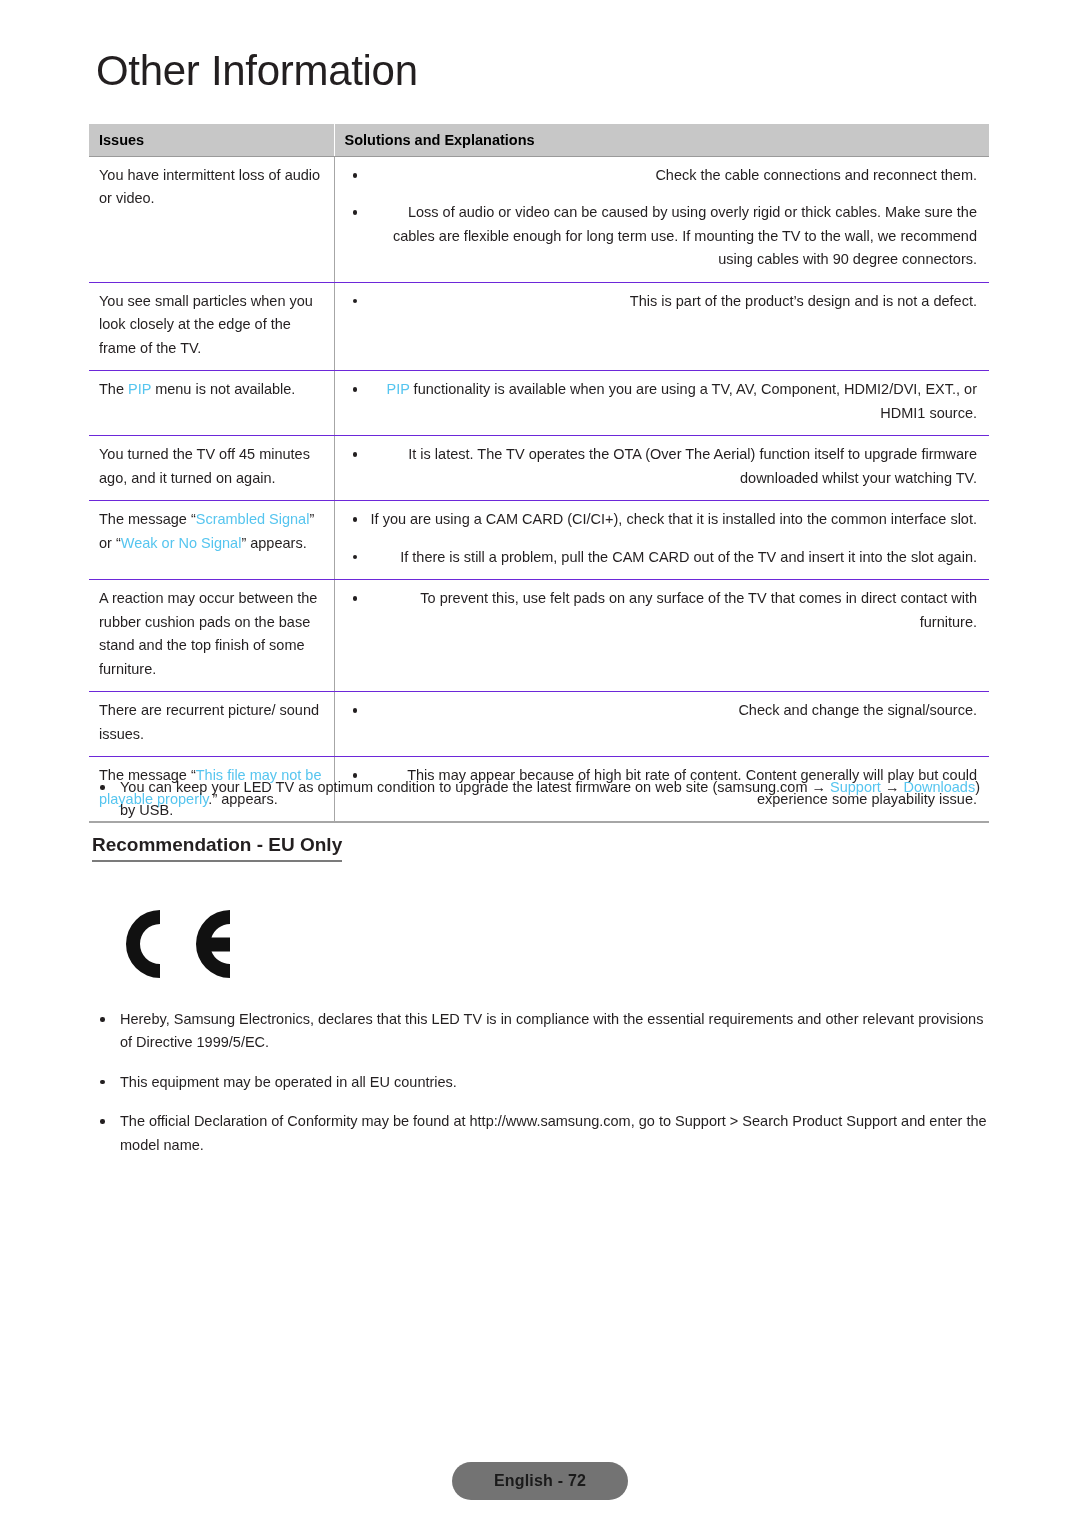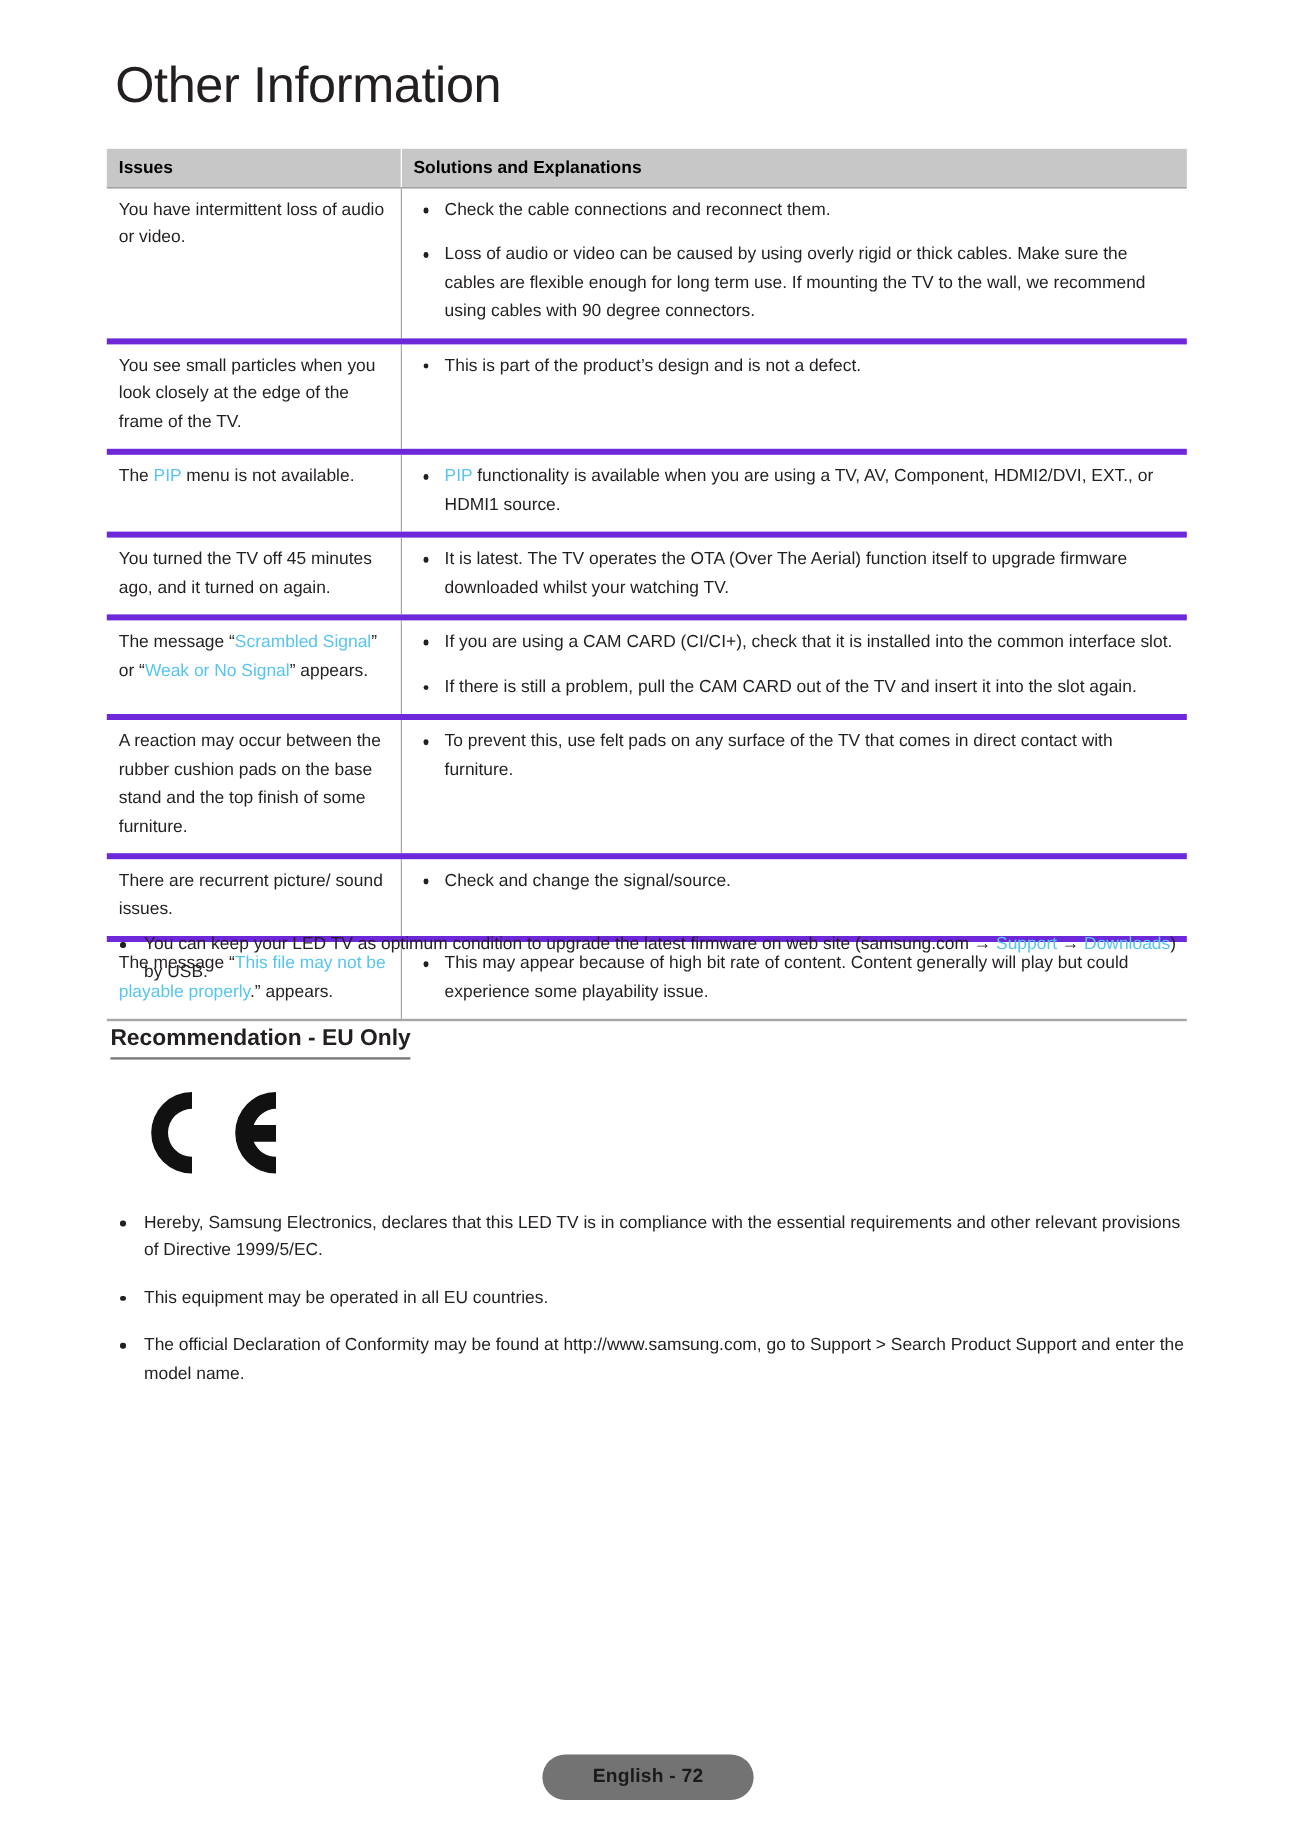--- a/index.html
+++ b/index.html
@@ -61,26 +61,27 @@
     height: 20px;
   }
   .tbl th:last-child { border-right: none; }
 
   .tbl td {
     font-size: 14.5px;
     line-height: 1.62;
     color: #231f20;
     vertical-align: top;
     padding: 7px 12px 10px 10px;
-    border-bottom: 5px solid #6d28d9;
+    border-bottom: 1px solid #6d28d9;
     border-right: 1px solid #a6a6a6;
   }
   .tbl td.sol {
     border-right: none;
     padding-left: 14px;
+    text-align: right;
   }
   .tbl tr:last-child td { border-bottom: 2px solid #a6a6a6; }
 
   
   .bi {
     position: relative;
     padding-left: 22px;
     margin: 0 0 14px 0;
   }
   .bi:last-child { margin-bottom: 0; }
@@ -111,21 +112,21 @@
   }
   .note .bi::before {
     left: 8px;
     top: 9px;
   }
 
   
   .section-heading {
     position: absolute;
     left: 92px;
-    top: 855px;
+    top: 834px;
     font-size: 19px;
     font-weight: bold;
     color: #231f20;
     padding-bottom: 4px;
     border-bottom: 2px solid #7b7b7b;
     display: inline-block;
   }
 
   .ce-mark {
     position: absolute;

